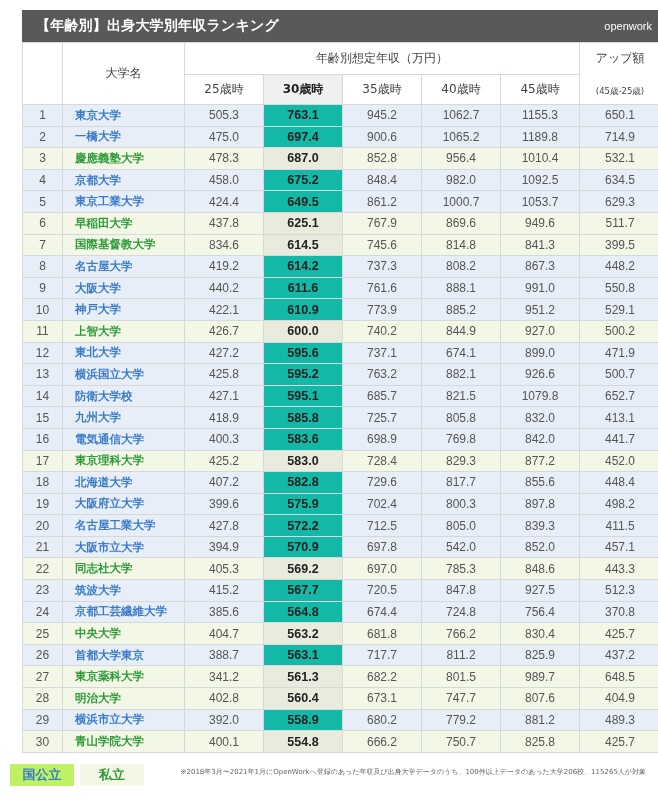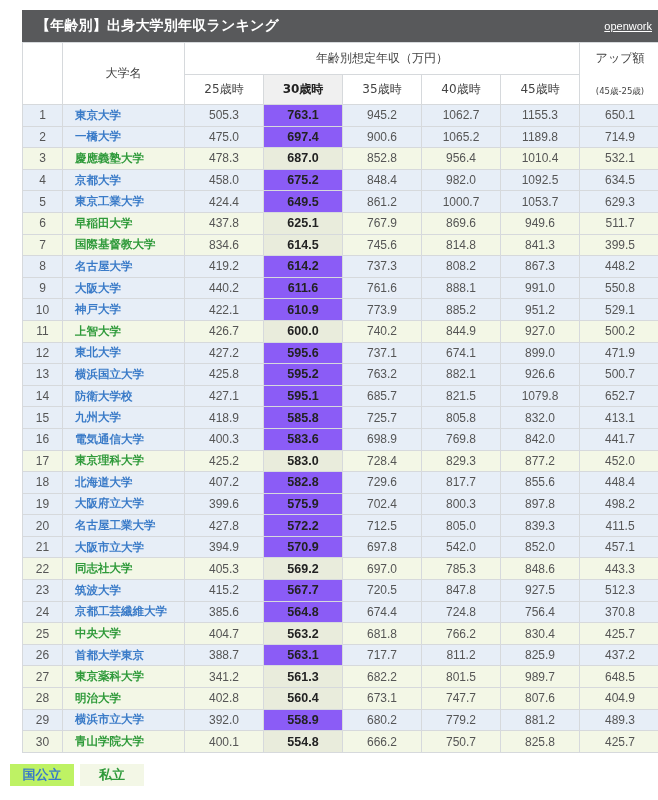--- a/index.html
+++ b/index.html
@@ -2,36 +2,36 @@
 <html><head>
 <meta charset="utf-8">
 <style>
   html, body { margin: 0; padding: 0; background: #ffffff; }
   body { width: 658px; height: 800px; position: relative; overflow: hidden;
          font-family: "DejaVu Sans", "Liberation Sans", sans-serif; color: #333; }
   .wrap { position: absolute; left: 22px; top: 10px; width: 638px; }
   .titlebar { height: 32px; background: #58595b; color: #fff; display: flex; align-items: center;
               justify-content: space-between; padding: 0 8px 0 14px; box-sizing: border-box; }
   .titlebar .title { font-size: 14px; font-weight: bold; letter-spacing: 0.2px; }
-  .titlebar .brand { font-size: 11px; font-family: "Liberation Sans", sans-serif; text-decoration: underline; }
+  .titlebar .brand { font-size: 11px; font-family: "Liberation Sans", sans-serif; }
   table { border-collapse: collapse; width: 638px; table-layout: fixed; }
   th, td { border: 1px solid #d6d9dc; text-align: center; padding: 0; }
   th { font-weight: normal; font-size: 12px; color: #444; background: #fff; }
   .h1 th { height: 31px; }
   .h2 th { height: 29px; }
   th.c30 { background: #f0f0f0; font-weight: bold; color: #222; }
   th.up .sub { display: block; font-size: 8.5px; margin-top: 19px; color: #444; }
   td { height: 20.6px; font-size: 12px; color: #555; font-family: "Liberation Sans", sans-serif; }
   td.rank { color: #555; }
   td.name { text-align: left; padding-left: 12px; font-weight: bold; font-family: "DejaVu Sans", sans-serif; font-size: 11.5px; }
   tr.pub td { background: #e7eef7; }
   tr.pri td { background: #f3f7e6; }
   tr.pub td.name { color: #3a7bc8; }
   tr.pri td.name { color: #2f9a3a; }
-  tr.pub td.c30 { background: #8b5cf6; }
+  tr.pub td.c30 { background: #14b8a6; }
   tr.pri td.c30 { background: #e9ecdc; }
   td.c30 { font-weight: bold; color: #222; font-size: 12.5px; }
   .legend { position: absolute; top: 764px; left: 10px; display: flex; gap: 6px; }
   .legend .chip { width: 64px; height: 22px; display: flex; align-items: center; justify-content: center;
                   font-size: 13px; font-weight: bold; }
   .chip.pub { background: #bef264; color: #3a7bc8; }
   .chip.pri { background: #f3f7e6; color: #2f9a3a; }
   .notes { position: absolute; top: 766px; right: 12px; width: 490px; font-size: 7px; color: #666; line-height: 12px; text-align: right; }
   .notes div { white-space: nowrap; }
 </style>
@@ -376,13 +376,14 @@
       </tbody>
   </table>
 </div>
 
 <div class="legend">
   <div class="chip pub">国公立</div>
   <div class="chip pri">私立</div>
 </div>
 
 <div class="notes">
+  <div>※2018年3月〜2021年1月にOpenWorkへ登録のあった年収及び出身大学データのうち、100件以上データのあった大学206校、115265人が対象</div>
 </div>
 
 </body></html>

